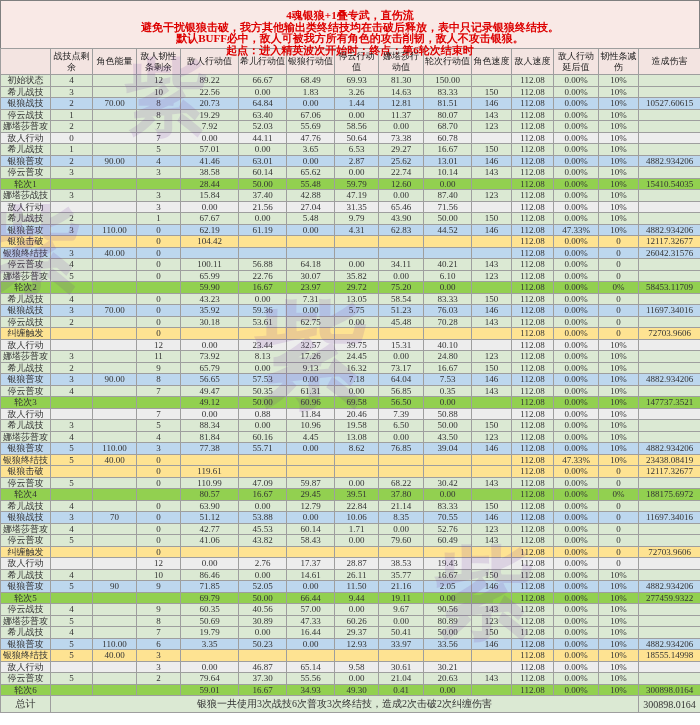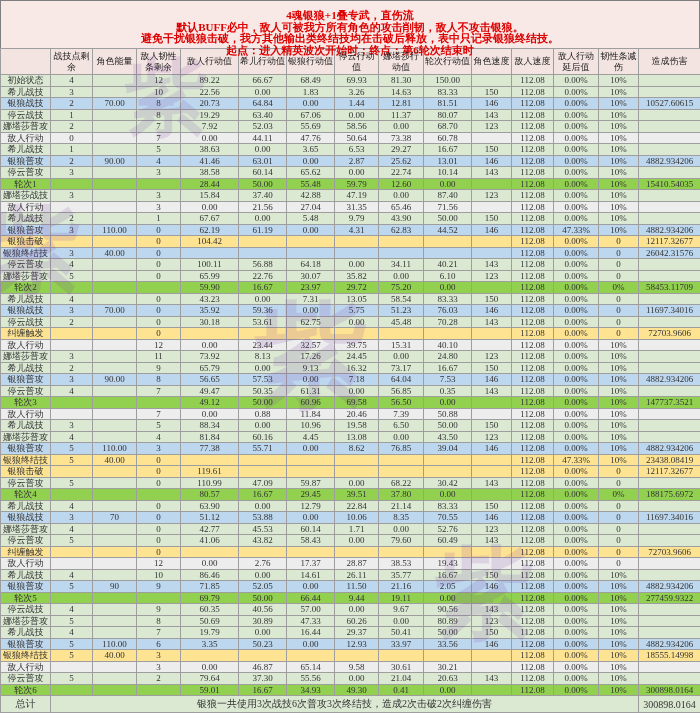--- a/index.html
+++ b/index.html
@@ -30,22 +30,22 @@
   .wm1{left:125px;top:58px;font-size:82px;}
   .wm2{left:-12px;top:205px;font-size:92px;}
   .wm3{left:255px;top:300px;font-size:112px;}
   .wm4{left:435px;top:545px;font-size:98px;}
 </style>
 </head>
 <body>
 
 <div class="banner">
   <div class="bline">4魂银狼+1叠专武，直伤流</div>
+  <div class="bline">避免干扰银狼击破，我方其他输出类终结技均在击破后释放，表中只记录银狼终结技。</div>
   <div class="bline">默认BUFF必中，敌人可被我方所有角色的攻击削韧，敌人不攻击银狼。</div>
-  <div class="bline">避免干扰银狼击破，我方其他输出类终结技均在击破后释放，表中只记录银狼终结技。</div>
   <div class="bline">起点：进入精英波次开始时；终点：第6轮次结束时</div>
 </div>
 
 <table id="grid">
   <colgroup>
     <col style="width:50px">
       <col style="width:42px">
       <col style="width:44px">
       <col style="width:44px">
     <col style="width:58px">
@@ -180,21 +180,21 @@
         <td>112.08</td>
         <td>0.00%</td>
         <td>10%</td>
         <td></td>
       </tr>
       <tr class="row-normal">
         <td class="lbl">希儿战技</td>
         <td>1</td>
         <td></td>
         <td>5</td>
-        <td>38.63</td>
+        <td>57.01</td>
         <td>0.00</td>
         <td>3.65</td>
         <td>6.53</td>
         <td>29.27</td>
         <td>16.67</td>
         <td>150</td>
         <td>112.08</td>
         <td>0.00%</td>
         <td>10%</td>
         <td></td>

